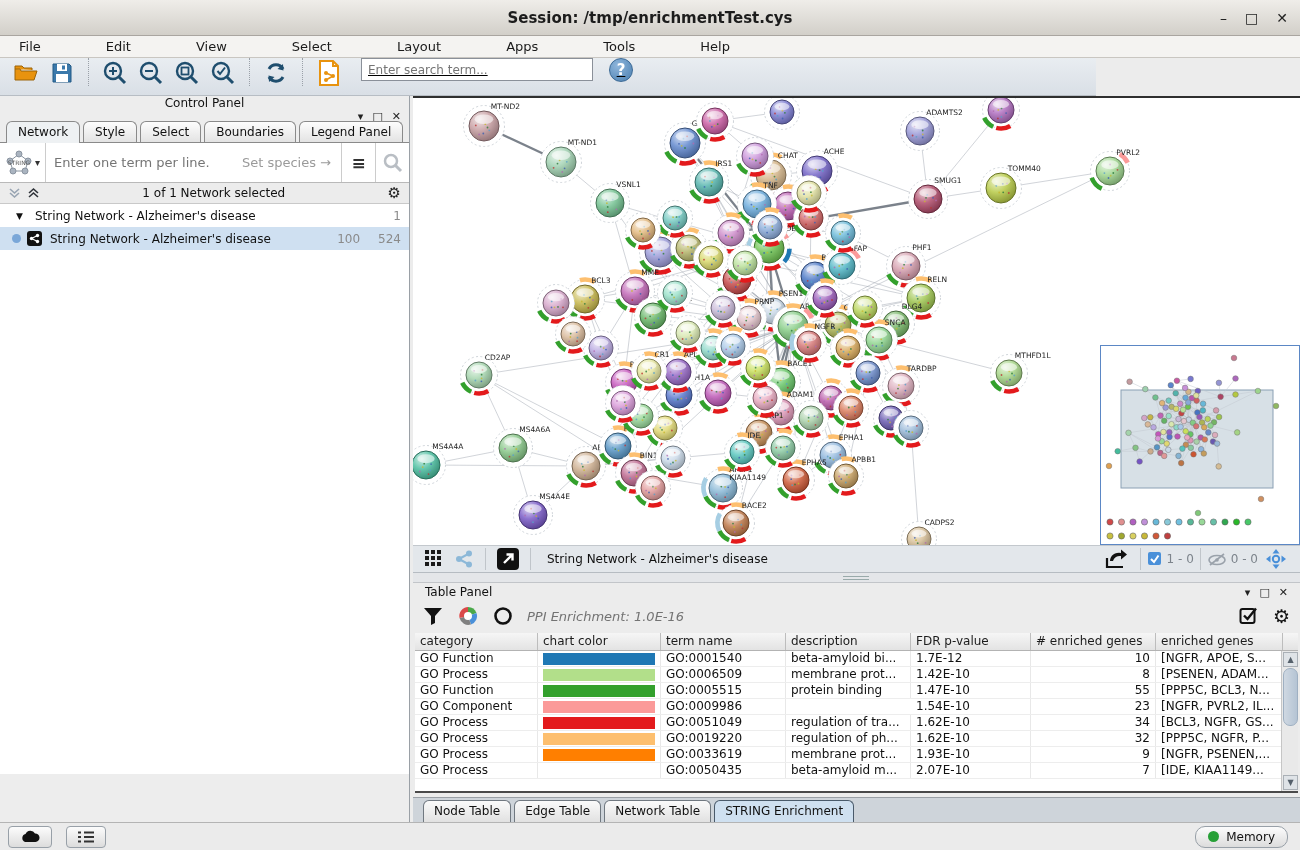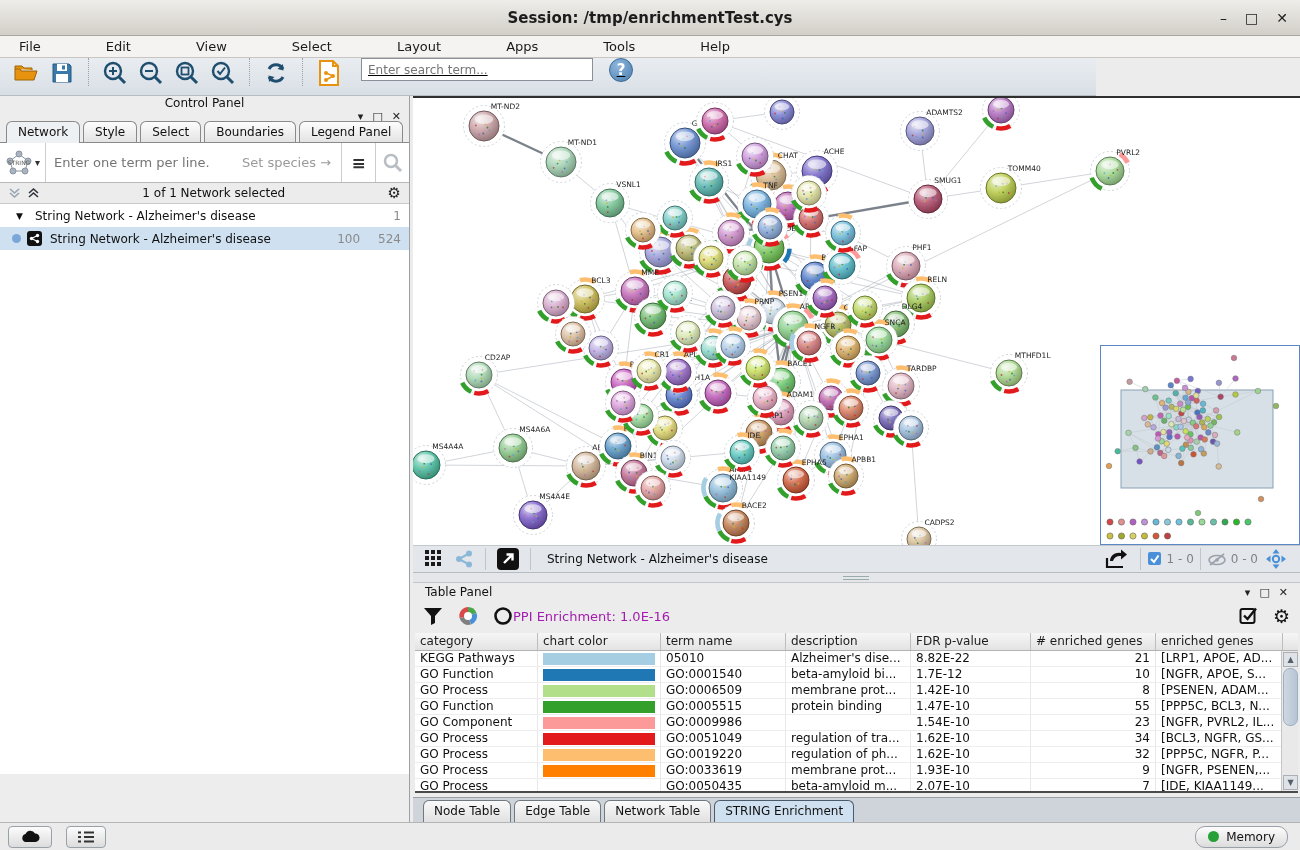--- a/index.html
+++ b/index.html
@@ -67,21 +67,21 @@
   .cnt { font-size:12px; color:#7d848c; margin-left:4px; }
 
   #splitter { position:absolute; left:0; top:477px; width:887px; height:10px; background:#e4e6e9; border-bottom:1px solid #c2c5c9; }
   #splitter .grip { position:absolute; left:430px; top:3px; width:26px; height:4px; border-top:1px solid #9aa; border-bottom:1px solid #9aa; }
 
   
   #table-panel { position:absolute; left:0; top:487px; width:887px; height:214px; background:#ececec; }
   #tp-header { height:18px; display:flex; align-items:center; padding:0 12px; font-size:12px; color:#111; }
   #tp-header .hdr-icons { margin-left:auto; display:flex; gap:9px; font-size:11px; color:#222; }
   #tp-toolbar { height:30px; display:flex; align-items:center; padding:0 10px; }
-  #ppi-text { font-size:13px; color:#a21caf; margin-left:0; flex:1; }
+  #ppi-text { font-size:13px; color:#737373; margin-left:14px; flex:1;font-style:italic; }
   #tp-toolbar .right-icons { display:flex; gap:14px; align-items:center; }
   #grid-wrap { position:absolute; left:2px; top:50px; right:2px; bottom:4px; background:#fff; border-bottom:2px solid #4a4a4a; overflow:hidden; }
   .thead { display:flex; height:18px; background:linear-gradient(#f6f6f6,#e3e3e3); border-bottom:1px solid #b3b3b3; }
   .th { font-size:12px; color:#1c1c1c; padding:1px 5px; border-right:1px solid #bdbdbd; overflow:hidden; white-space:nowrap; }
   .trow { display:flex; height:16px; border-bottom:1px solid #ededed; background:#fff; }
   .td { font-size:12px; color:#111; padding:0 5px; border-right:1px solid #e8e8e8; overflow:hidden; white-space:nowrap; }
   .td.right { text-align:right; }
   .swatch { height:12px; margin-top:2px; width:100%; }
   #vscroll { position:absolute; right:0; top:18px; bottom:0; width:17px; background:#e9e9e9; border-left:1px solid #c6c6c6; }
   #vscroll .arrow { position:absolute; left:1px; width:15px; height:15px; background:#dfe3e7; border:1px solid #aab0b6; font-size:8px;
@@ -2695,31 +2695,20 @@
             <div class="th" style="width: 123px;">category</div>
             <div class="th" style="width: 123px;">chart color</div>
             <div class="th" style="width: 125px;">term name</div>
             <div class="th" style="width: 125px;">description</div>
             <div class="th" style="width: 120px;">FDR p-value</div>
             <div class="th" style="width: 125px;"># enriched genes</div>
             <div class="th" style="width: 127px;">enriched genes</div>
           </div>
         <div id="tbody">
             <div class="trow">
-              <div class="td" style="width: 123px;">KEGG Pathways</div>
-              <div class="td" style="width: 123px;">
-                <div class="swatch" style="background: rgb(166, 206, 227);"></div>
-              </div>
-              <div class="td" style="width: 125px;">05010</div>
-              <div class="td" style="width: 125px;">Alzheimer's dise...</div>
-              <div class="td" style="width: 120px;">8.82E-22</div>
-              <div class="td right" style="width: 125px;">21</div>
-              <div class="td" style="width: 127px;">[LRP1, APOE, AD...</div>
-            </div>
-            <div class="trow">
               <div class="td" style="width: 123px;">GO Function</div>
               <div class="td" style="width: 123px;">
                 <div class="swatch" style="background: rgb(31, 120, 180);"></div>
               </div>
               <div class="td" style="width: 125px;">GO:0001540</div>
               <div class="td" style="width: 125px;">beta-amyloid bi...</div>
               <div class="td" style="width: 120px;">1.7E-12</div>
               <div class="td right" style="width: 125px;">10</div>
               <div class="td" style="width: 127px;">[NGFR, APOE, S...</div>
             </div>

